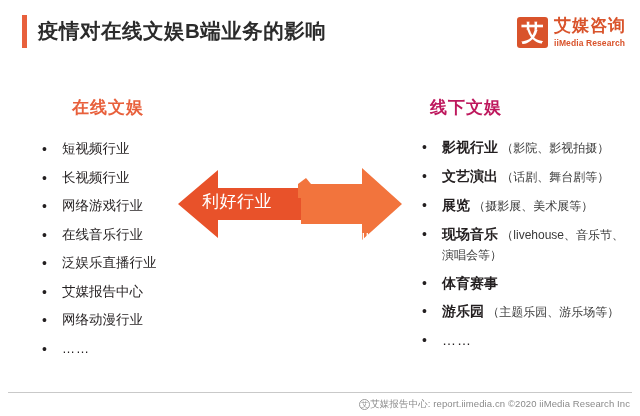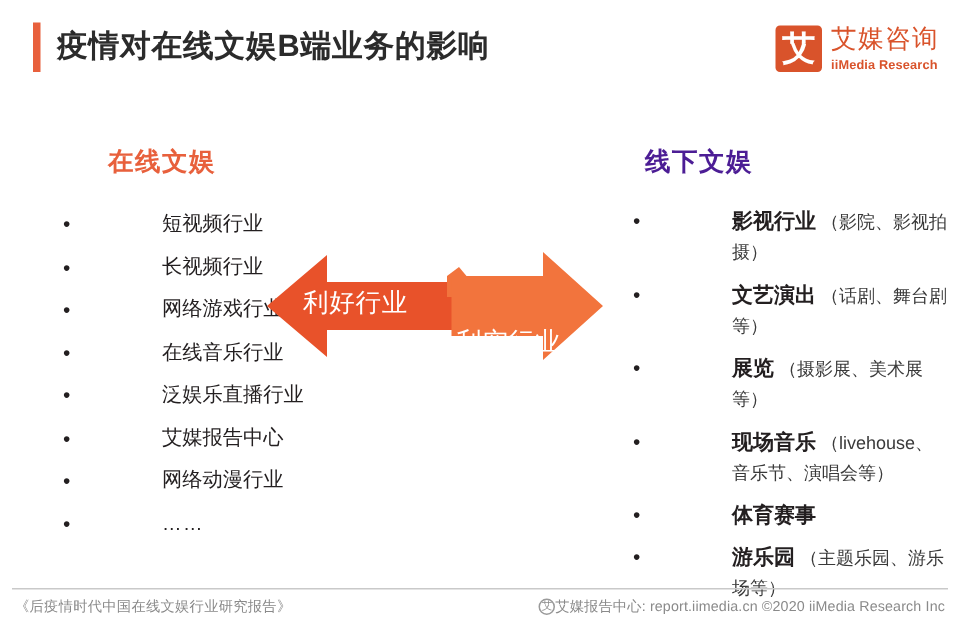--- a/index.html
+++ b/index.html
@@ -65,21 +65,21 @@
     font-family: "DejaVu Sans", sans-serif;
   }
   #brand-text {
     display: flex;
     flex-direction: column;
     justify-content: center;
     line-height: 1;
   }
   #brand-cn {
     font-size: 17px;
-    font-weight: 400;
+    font-weight: 700;
     color: #D9532B;
     letter-spacing: 1px;
   }
   #brand-en {
     font-size: 8.5px;
     font-weight: 700;
     color: #D9532B;
     letter-spacing: 0.1px;
     margin-top: 5px;
   }
@@ -121,21 +121,20 @@
     color: #231f20;
     text-align: left;
     padding-left: 2px;
   }
   .bullet-text {
     flex: 1 1 auto;
     font-size: 13.5px;
     line-height: 18px;
     color: #231f20;
     font-weight: 400;
-    margin-left: 46px;
   }
   #right-list .bullet-text {
     font-weight: 700;
     font-size: 14px;
     line-height: 19px;
   }
   .bullet-note {
     font-size: 12px;
     font-weight: 400;
     color: #3a3a3a;
@@ -159,21 +158,21 @@
   }
   .arrow-label {
     position: absolute;
     font-size: 17px;
     font-weight: 400;
     color: #ffffff;
     white-space: nowrap;
     letter-spacing: 0.5px;
   }
   #arrow-left-label { left: 32px; top: 32px; }
-  #arrow-right-label { left: 134px; top: 58px; font-family: Liberation Mono, monospace; }
+  #arrow-right-label { left: 134px; top: 72px; font-family: Liberation Mono, monospace; }
 
   
   #footer-rule {
     position: absolute;
     left: 8px; top: 392px;
     width: 624px; height: 1px;
     background: #c9c9c9;
   }
   #footer-left {
     position: absolute;
@@ -252,21 +251,21 @@
       <li class="bullet-item">
         <span class="bullet-dot">•</span>
         <span class="bullet-text">网络动漫行业</span>
       </li>
       <li class="bullet-item">
         <span class="bullet-dot">•</span>
         <span class="bullet-text ellipsis-text" style="font-weight: 400;">……</span>
       </li>
     </ul>
 
-  <div id="right-heading" class="col-heading" style="color: #4c1d95;">线下文娱</div>
+  <div id="right-heading" class="col-heading" style="color: #be185d;">线下文娱</div>
   <ul id="right-list" class="bullet-list">
       <li class="bullet-item">
         <span class="bullet-dot">•</span>
         <span class="bullet-text">影视行业<span class="bullet-note"> （影院、影视拍摄）</span></span>
       </li>
       <li class="bullet-item">
         <span class="bullet-dot">•</span>
         <span class="bullet-text">文艺演出<span class="bullet-note"> （话剧、舞台剧等）</span></span>
       </li>
       <li class="bullet-item">
@@ -297,19 +296,18 @@
     </svg>
     <svg id="arrow-right-svg" width="240" height="100" viewBox="0 0 240 100">
       <path id="arrow-right-tail" d="M128,26 L136,20 L141,26 L141,40 L128,40 Z" fill="#F2743D"></path>
       <polygon id="arrow-right-shape" points="131,26 192,26 192,10 232,46 192,82 192,66 131,66" fill="#F2743D"></polygon>
     </svg>
     <div id="arrow-left-label" class="arrow-label">利好行业</div>
     <div id="arrow-right-label" class="arrow-label">利空行业</div>
   </div>
 
   <div id="footer-rule"></div>
-  <div id="footer-left">《后疫情时代中国在线文娱行业研究报告》</div>
   <div id="footer-right">
     <span id="footer-badge">艾</span>
     <span>艾媒报告中心: report.iimedia.cn  ©2020  iiMedia Research Inc</span>
   </div>
 
 </div>
 
 </body></html>

